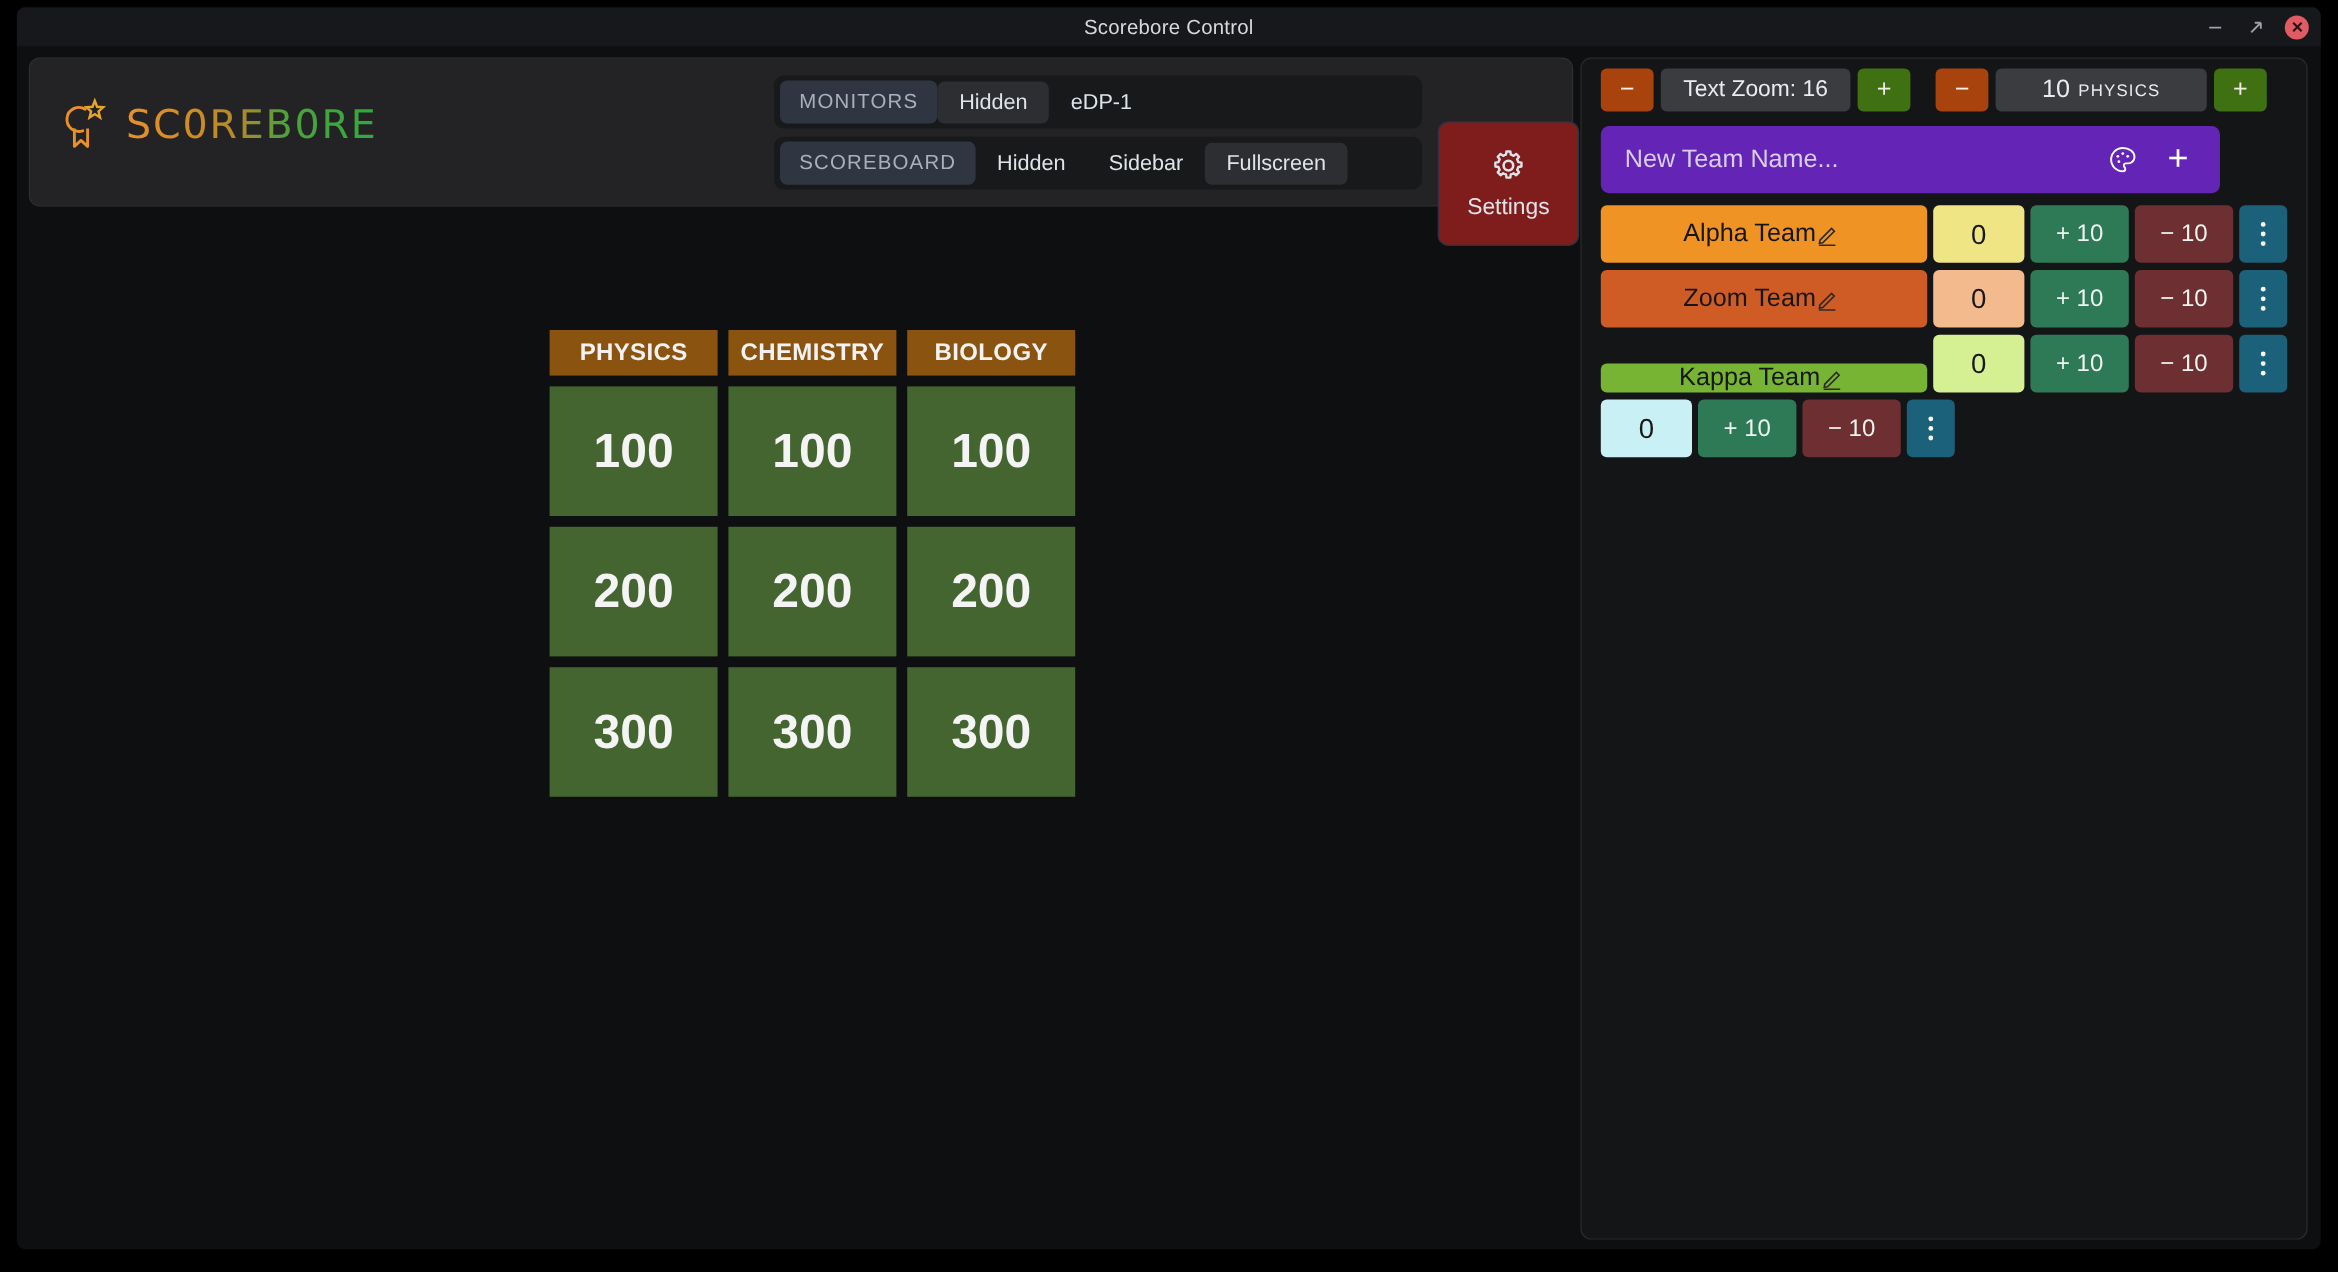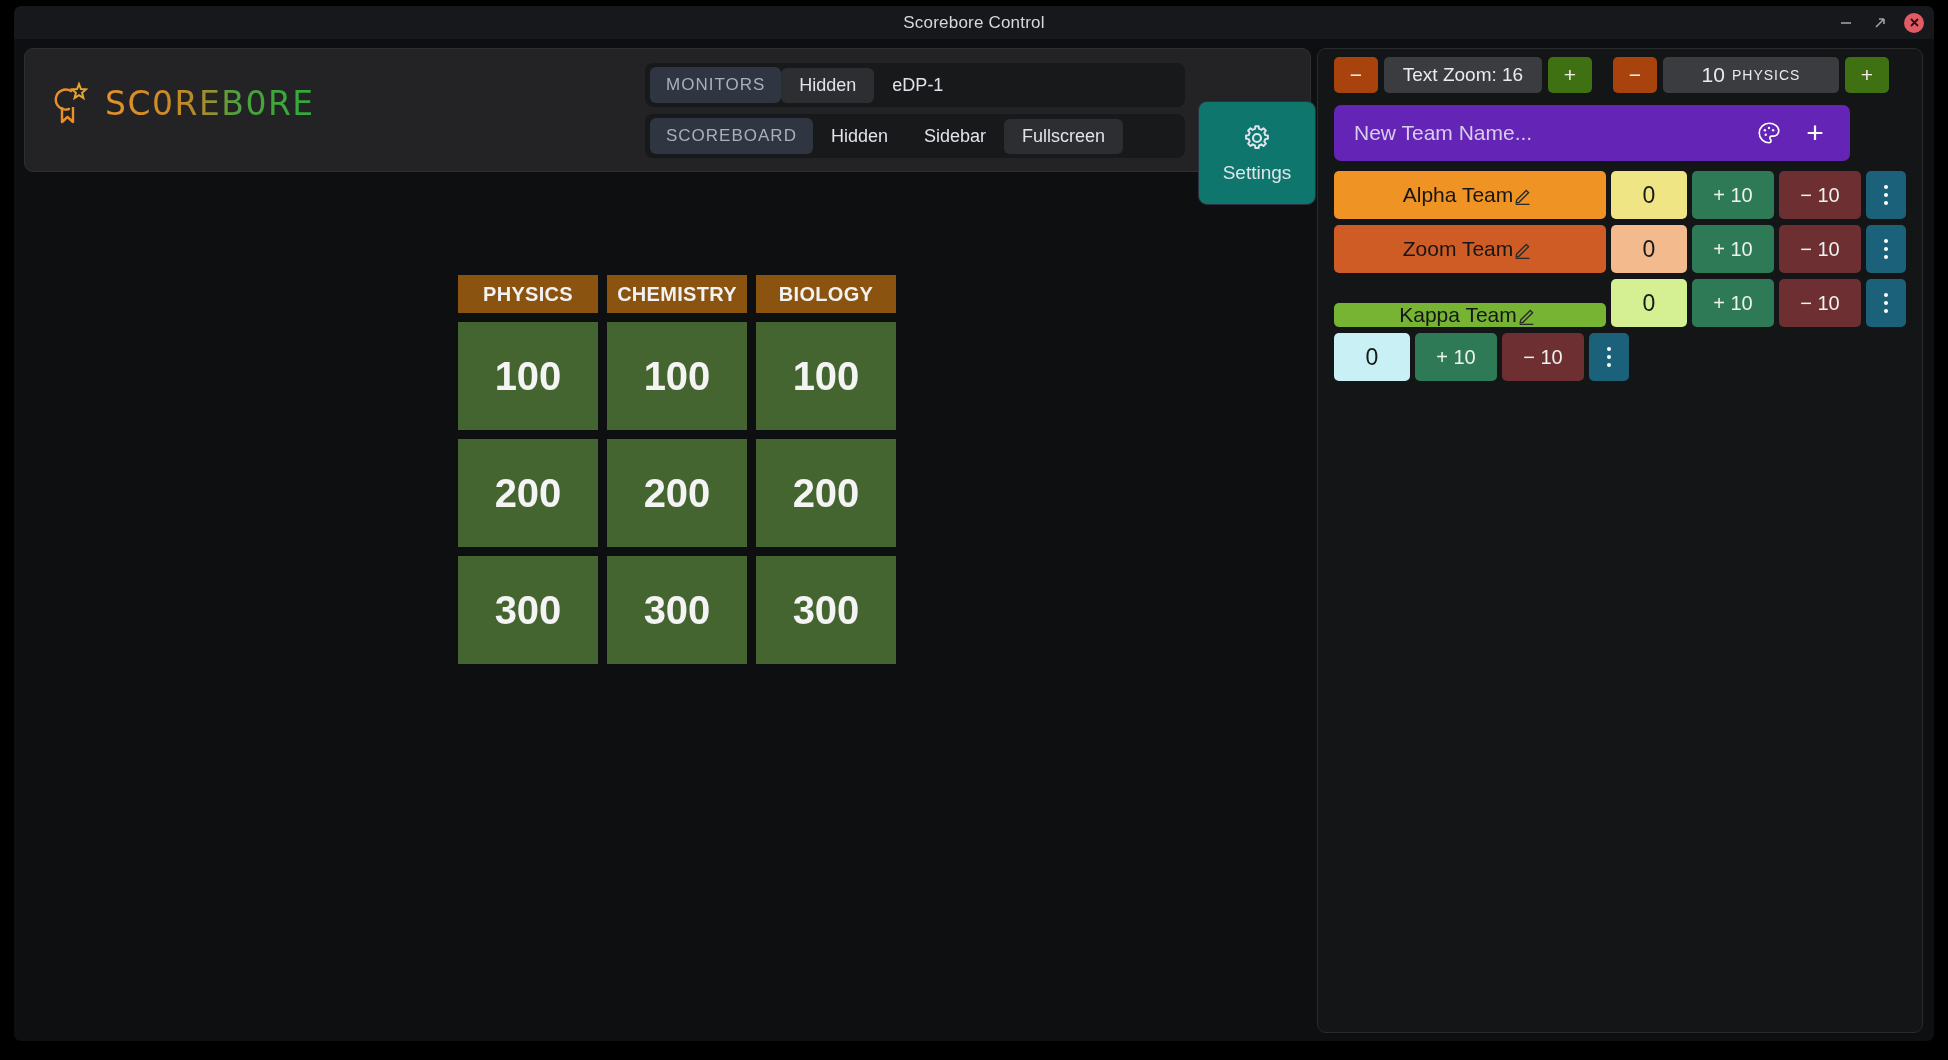--- a/index.html
+++ b/index.html
@@ -135,21 +135,21 @@
     font-family: "Liberation Sans", sans-serif;
   }
   .mbtn.selected { background: #2d2e31; }
   .mbtn.plain { background: transparent; }
 
   .settings-btn {
     position: absolute;
     left: 1173px; top: 52px;
     width: 116px;
     height: 102px;
-    background: #0f766e;
+    background: #7f1d1d;
     border: 1px solid #2a3242;
     border-radius: 9px;
     display: flex;
     flex-direction: column;
     align-items: center;
     justify-content: center;
     gap: 9px;
   }
   .settings-btn .lbl { color: #dfe3ea; font-size: 19px; }
 

